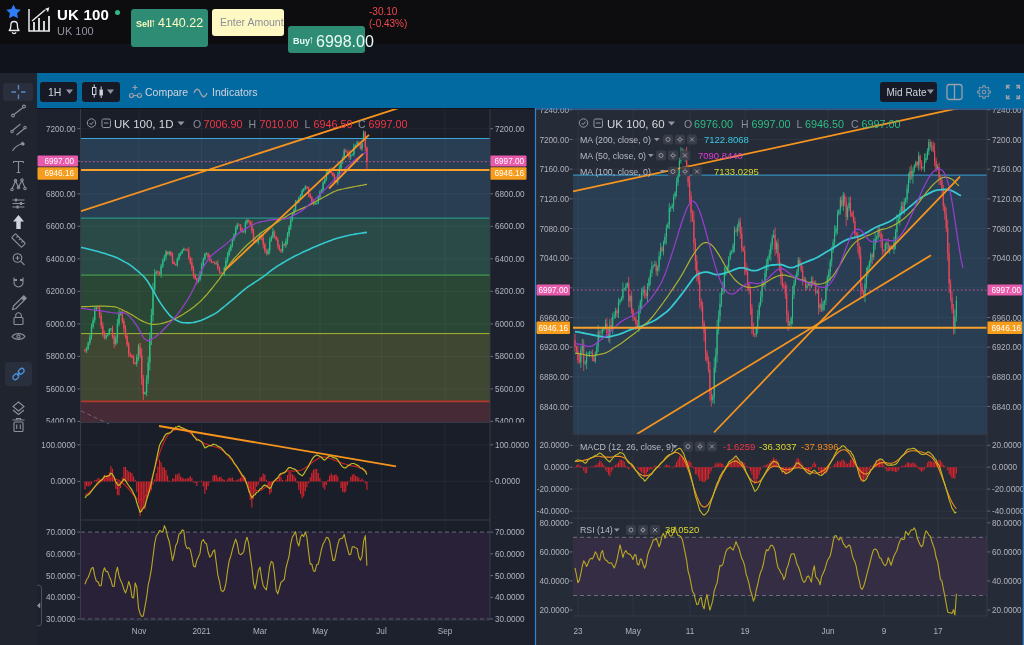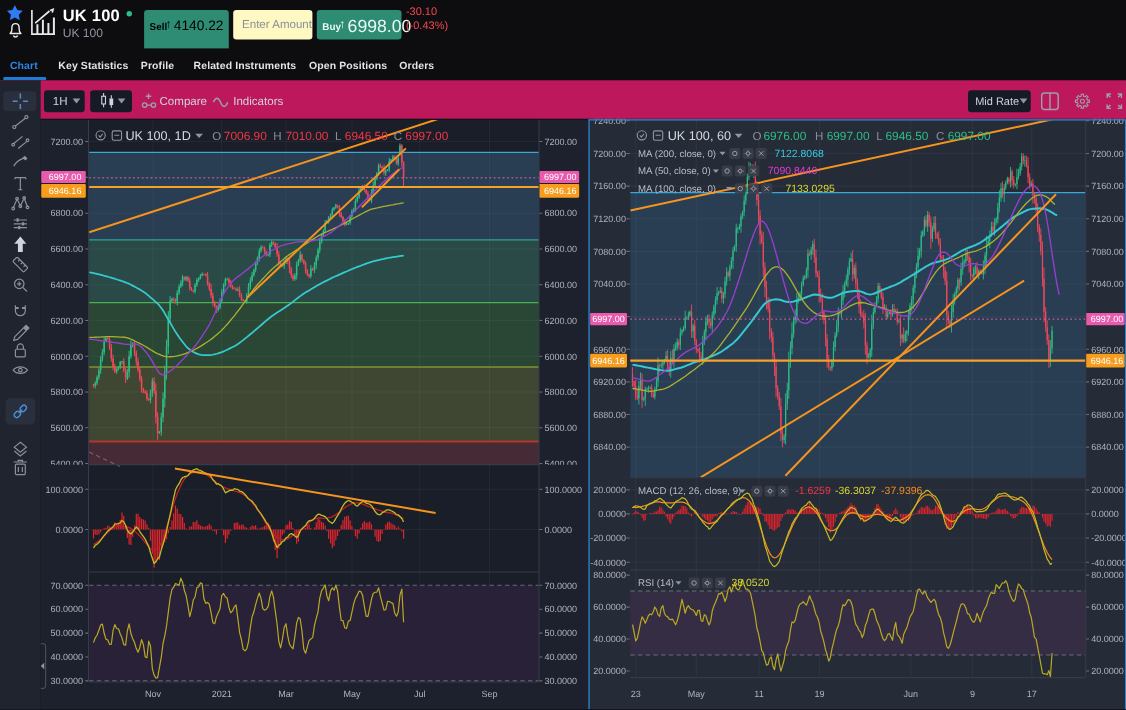--- a/index.html
+++ b/index.html
@@ -11,46 +11,37 @@
         <path d="M9.2 30.5 c2 -1.5 1.6 -4 1.6 -5.2 c0 -2.2 1.4 -3.8 3.3 -3.8 c1.9 0 3.3 1.6 3.3 3.8 c0 1.2 -.4 3.7 1.6 5.2 z" fill="none" stroke="#e8e9ec" stroke-width="1.3" stroke-linejoin="round"></path>
         <path d="M12.2 32.2 a2 2 0 0 0 3.8 0" fill="none" stroke="#e8e9ec" stroke-width="1.3"></path>
         <path d="M29 9 v22 h21" stroke="#e8e9ec" stroke-width="1.5" fill="none"></path>
         <path d="M34 31 v-9 M39 31 v-13 M44 31 v-10 M49 31 v-15" stroke="#e8e9ec" stroke-width="1.8" fill="none"></path>
         <path d="M32 21 l13 -11" stroke="#e8e9ec" stroke-width="1.5" fill="none"></path>
         <path d="M45.5 9.5 l2.8 -1 -.8 3" stroke="#e8e9ec" stroke-width="1.5" fill="none"></path>
       </svg>
  <div style="position:absolute;left:57px;top:6px;font-size:15px;font-weight:bold;color:#fff;letter-spacing:.2px">UK 100</div>
  <div style="position:absolute;left:115px;top:10px;width:5px;height:5px;border-radius:50%;background:#2ebd85"></div>
  <div style="position:absolute;left:57px;top:25px;font-size:11px;color:#9094a0">UK 100</div>
- <div style="position:absolute;left:131px;top:9px;width:77px;height:38px;background:#2e8c74;border-radius:3px;color:#000000">
+ <div style="position:absolute;left:131px;top:9px;width:77px;height:38px;background:#2e8c74;border-radius:3px;color:#fef9c3">
    <span style="position:absolute;left:5px;top:10px;font-size:9px;font-weight:bold">Sell</span>
    <span style="position:absolute;left:19.5px;top:7px;font-size:11px">↑</span>
    <span style="position:absolute;left:27px;top:7px;font-size:12.5px">4140.22</span>
  </div>
  <div style="position:absolute;left:212px;top:9px;width:72px;height:27px;background:#fef9c3;border-radius:3px">
    <span style="position:absolute;left:8px;top:7px;font-size:10.5px;color:#8b8f98">Enter Amount</span>
  </div>
- <div style="position:absolute;left:288px;top:9px;width:77px;height:27px;background:#2e8c74;border-radius:3px;color:#eafaf4">
+ <div style="position:absolute;left:288px;top:26px;width:77px;height:27px;background:#2e8c74;border-radius:3px;color:#eafaf4">
    <span style="position:absolute;left:5px;top:10px;font-size:9px;font-weight:bold">Buy</span>
    <span style="position:absolute;left:20.5px;top:7px;font-size:11px">↑</span>
    <span style="position:absolute;left:28px;top:7px;font-size:16px">6998.00</span>
  </div>
  <div style="position:absolute;left:369px;top:6px;font-size:10px;color:#f0494f;line-height:12px">-30.10<br>(-0.43%)</div>
 </div>
 
-<div style="position:absolute;left:0;top:44px;width:1024px;height:29px;background:#0d0d0f;font-size:9.5px;font-weight:bold;color:#e3e4e8;letter-spacing:.1px">
- <span style="position:absolute;left:9px;top:11px;color:#2b87e3">Chart</span>
- <span style="position:absolute;left:53px;top:11px">Key Statistics</span>
- <span style="position:absolute;left:128px;top:11px">Profile</span>
- <span style="position:absolute;left:176px;top:11px">Related Instruments</span>
- <span style="position:absolute;left:281px;top:11px">Open Positions</span>
- <span style="position:absolute;left:363px;top:11px">Orders</span>
- <div style="position:absolute;left:3px;top:26px;width:39px;height:3px;background:#1f7bd3;border-radius:1px"></div>
-</div>
-<div style="position:absolute;left:0;top:73px;width:1024px;height:35px;background:#be185d">
+<div style="position:absolute;left:0;top:73px;width:1024px;height:35px;background:#0369a1">
       <svg width="1024" height="38" viewBox="0 0 1024 38" style="position:absolute;left:0;top:0">
         <rect x="40" y="9" width="37" height="20" rx="3" fill="#161a26"></rect>
         <text x="48" y="22.5" font-size="10.5" fill="#d1d4dc">1H</text>
         <path d="M66 16.5 l7 0 l-3.5 4.5 z" fill="#9096a1"></path>
         <rect x="82" y="9" width="38" height="20" rx="3" fill="#161a26"></rect>
         <rect x="92.5" y="14.5" width="3.4" height="7" fill="none" stroke="#d1d4dc" stroke-width="1"></rect>
         <path d="M94.2 11.5 v3 M94.2 21.5 v3" stroke="#d1d4dc" stroke-width="1"></path>
         <rect x="99.5" y="16.5" width="3.4" height="6" fill="#d1d4dc"></rect>
         <path d="M101.2 13.5 v3 M101.2 22.5 v2.5" stroke="#d1d4dc" stroke-width="1"></path>
         <path d="M107 16.5 l7 0 l-3.5 4.5 z" fill="#9096a1"></path>

